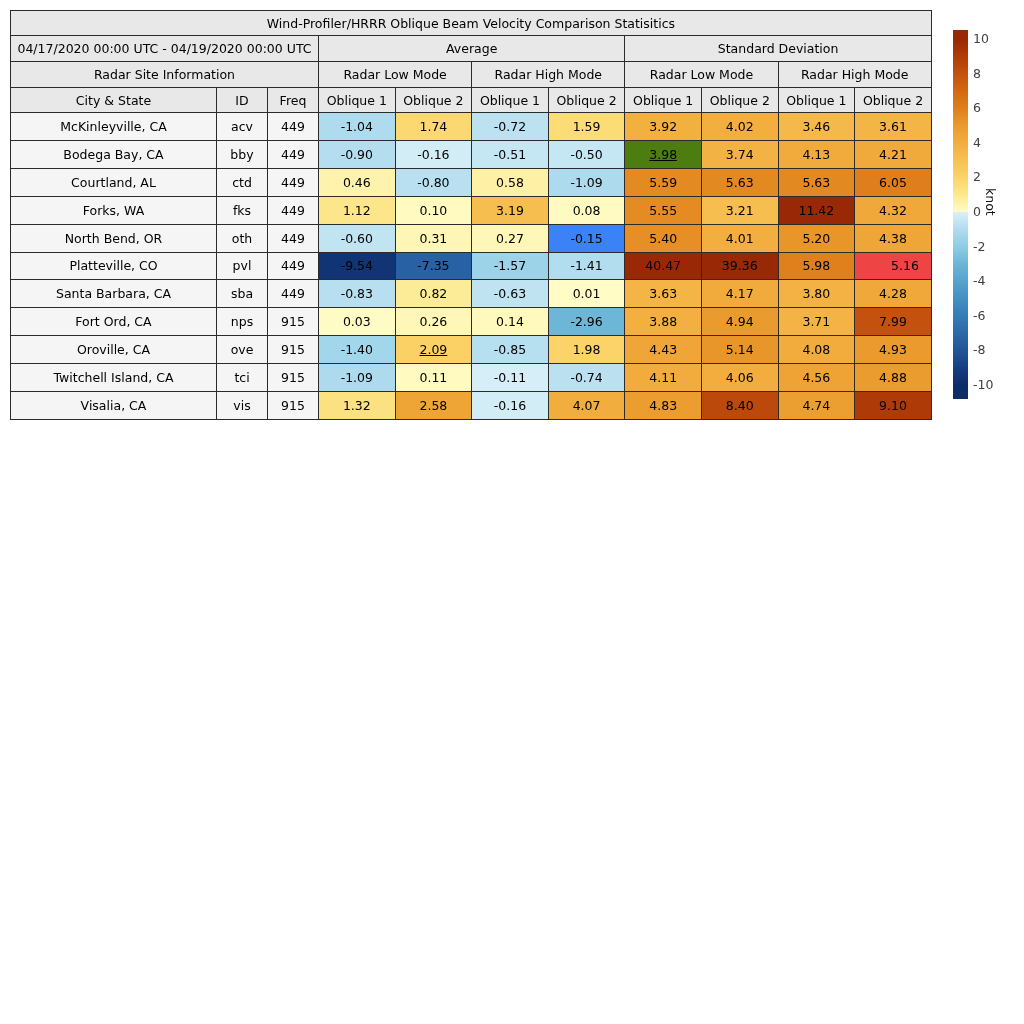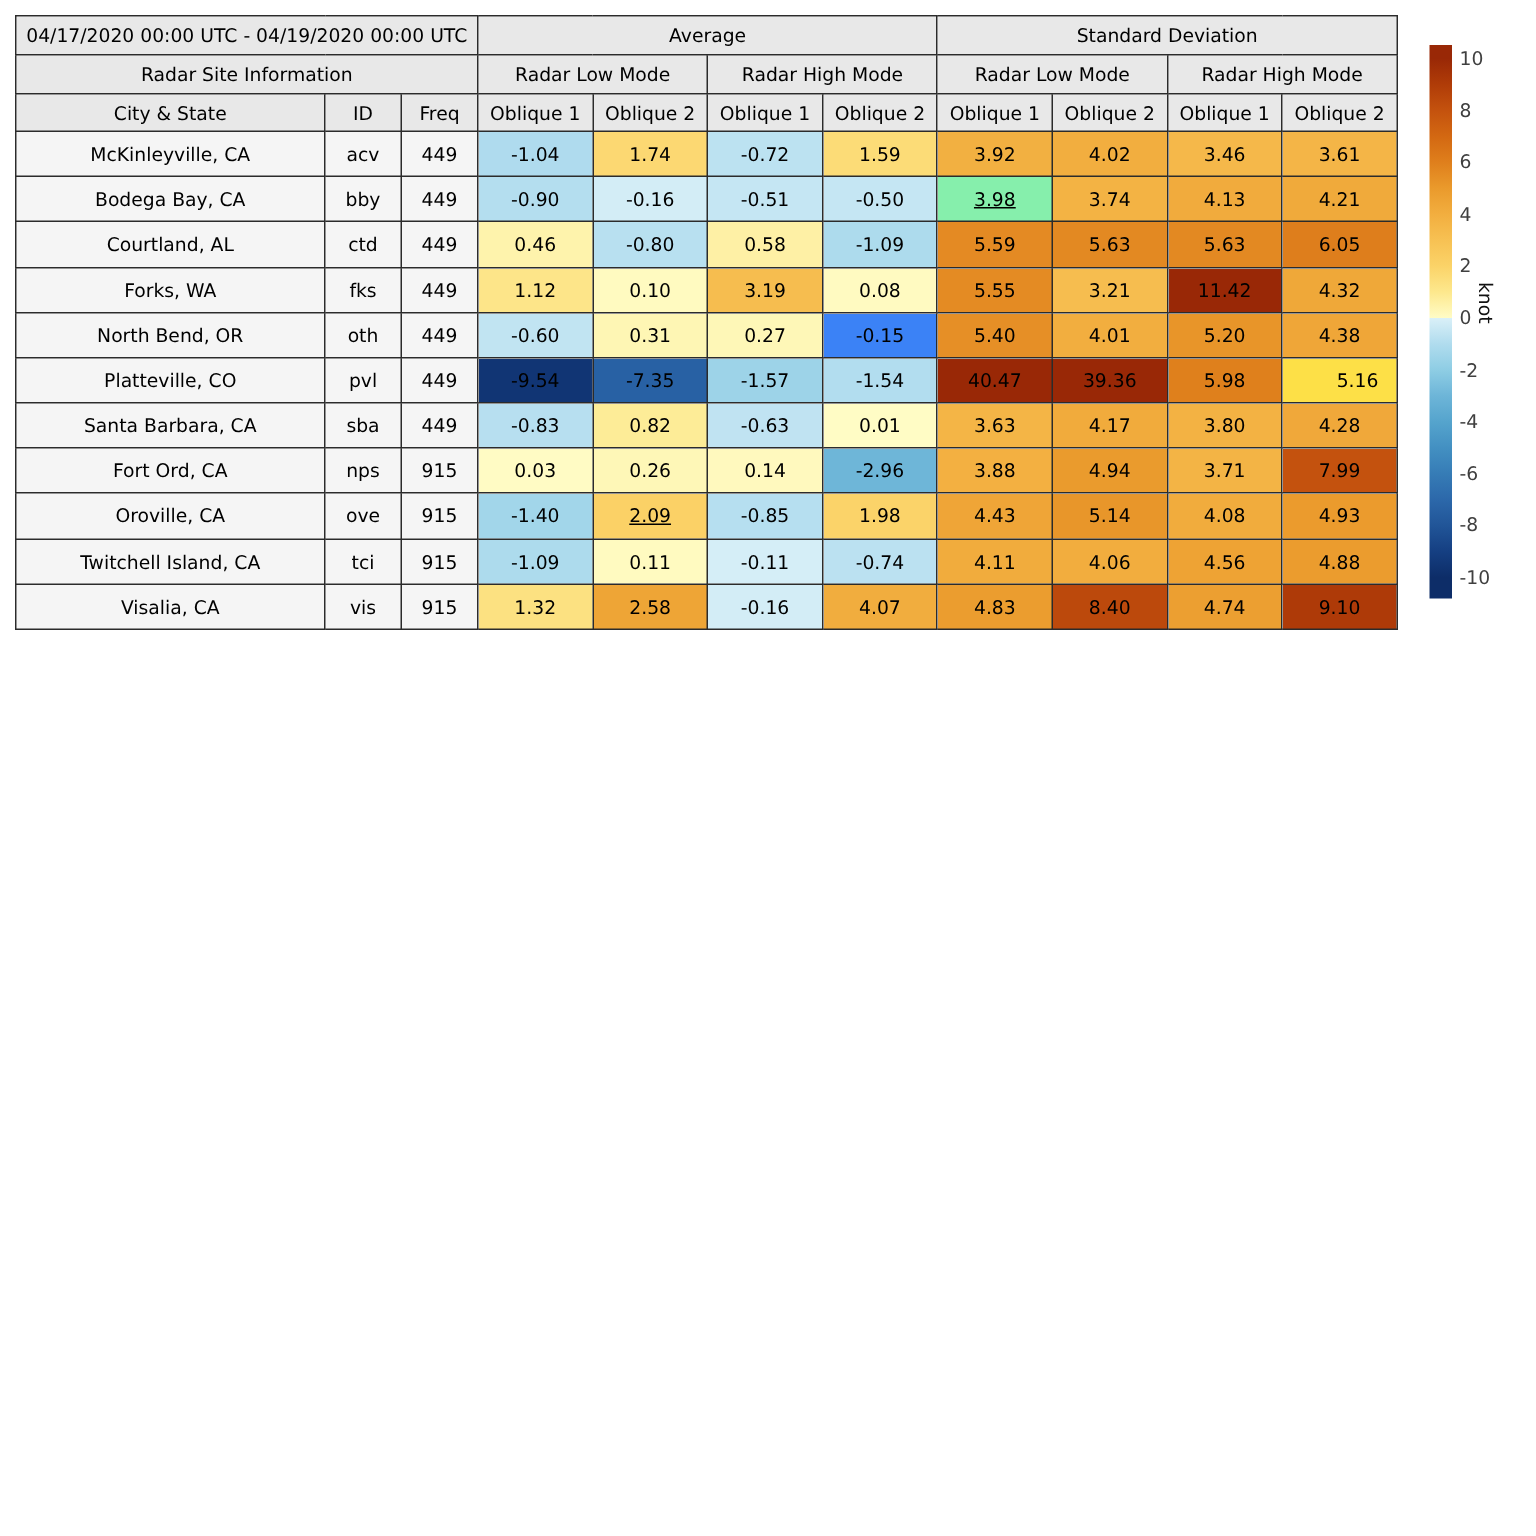--- a/index.html
+++ b/index.html
@@ -44,20 +44,23 @@
     <col style="width:76.6px">
       <col style="width:76.6px">
       <col style="width:76.6px">
       <col style="width:76.6px">
     <col style="width:76.6px">
       <col style="width:76.6px">
       <col style="width:76.6px">
       <col style="width:76.6px">
   </colgroup>
   <thead>
+    <tr class="r-title">
+      <th class="hdr" colspan="11">Wind-Profiler/HRRR Oblique Beam Velocity Comparison Statisitics</th>
+    </tr>
     <tr class="r-h2">
       <th class="hdr" colspan="3">04/17/2020 00:00 UTC - 04/19/2020 00:00 UTC</th>
       <th class="hdr" colspan="4">Average</th>
       <th class="hdr" colspan="4">Standard Deviation</th>
     </tr>
     <tr class="r-h3">
       <th class="hdr" colspan="3">Radar Site Information</th>
       <th class="hdr" colspan="2">Radar Low Mode</th>
       <th class="hdr" colspan="2">Radar High Mode</th>
       <th class="hdr" colspan="2">Radar Low Mode</th>
@@ -92,21 +95,21 @@
         <td class="val" style="background: rgb(244, 181, 71);">3.61</td>
       </tr>
       <tr>
         <td class="info">Bodega Bay, CA</td>
         <td class="info">bby</td>
         <td class="info">449</td>
         <td class="val" style="background: rgb(180, 222, 239);">-0.90</td>
         <td class="val" style="background: rgb(211, 237, 246);">-0.16</td>
         <td class="val" style="background: rgb(197, 230, 243);">-0.51</td>
         <td class="val" style="background: rgb(197, 230, 243);">-0.50</td>
-        <td class="val" style="background: #86efac; text-decoration: underline;">3.98</td>
+        <td class="val" style="background: #4d7c0f; text-decoration: underline;">3.98</td>
         <td class="val" style="background: rgb(243, 179, 68);">3.74</td>
         <td class="val" style="background: rgb(241, 171, 61);">4.13</td>
         <td class="val" style="background: rgb(240, 170, 59);">4.21</td>
       </tr>
       <tr>
         <td class="info">Courtland, AL</td>
         <td class="info">ctd</td>
         <td class="info">449</td>
         <td class="val" style="background: rgb(254, 243, 172);">0.46</td>
         <td class="val" style="background: rgb(184, 224, 240);">-0.80</td>
@@ -143,25 +146,25 @@
         <td class="val" style="background: rgb(232, 149, 41);">5.20</td>
         <td class="val" style="background: rgb(239, 166, 56);">4.38</td>
       </tr>
       <tr>
         <td class="info">Platteville, CO</td>
         <td class="info">pvl</td>
         <td class="info">449</td>
         <td class="val" style="background: rgb(17, 53, 116);">-9.54</td>
         <td class="val" style="background: rgb(40, 97, 164);">-7.35</td>
         <td class="val" style="background: rgb(157, 211, 232);">-1.57</td>
-        <td class="val" style="background: rgb(178, 221, 239);">-1.54</td>
+        <td class="val" style="background: rgb(178, 221, 239);">-1.41</td>
         <td class="val" style="background: rgb(153, 40, 6);">40.47</td>
         <td class="val" style="background: rgb(153, 40, 6);">39.36</td>
         <td class="val" style="background: rgb(223, 128, 28);">5.98</td>
-        <td class="val" style="background: #fde047; padding-left: 24px;">5.16</td>
+        <td class="val" style="background: #ef4444; padding-left: 24px;">5.16</td>
       </tr>
       <tr>
         <td class="info">Santa Barbara, CA</td>
         <td class="info">sba</td>
         <td class="info">449</td>
         <td class="val" style="background: rgb(183, 223, 240);">-0.83</td>
         <td class="val" style="background: rgb(253, 236, 151);">0.82</td>
         <td class="val" style="background: rgb(192, 227, 242);">-0.63</td>
         <td class="val" style="background: rgb(255, 252, 197);">0.01</td>
         <td class="val" style="background: rgb(244, 181, 70);">3.63</td>

